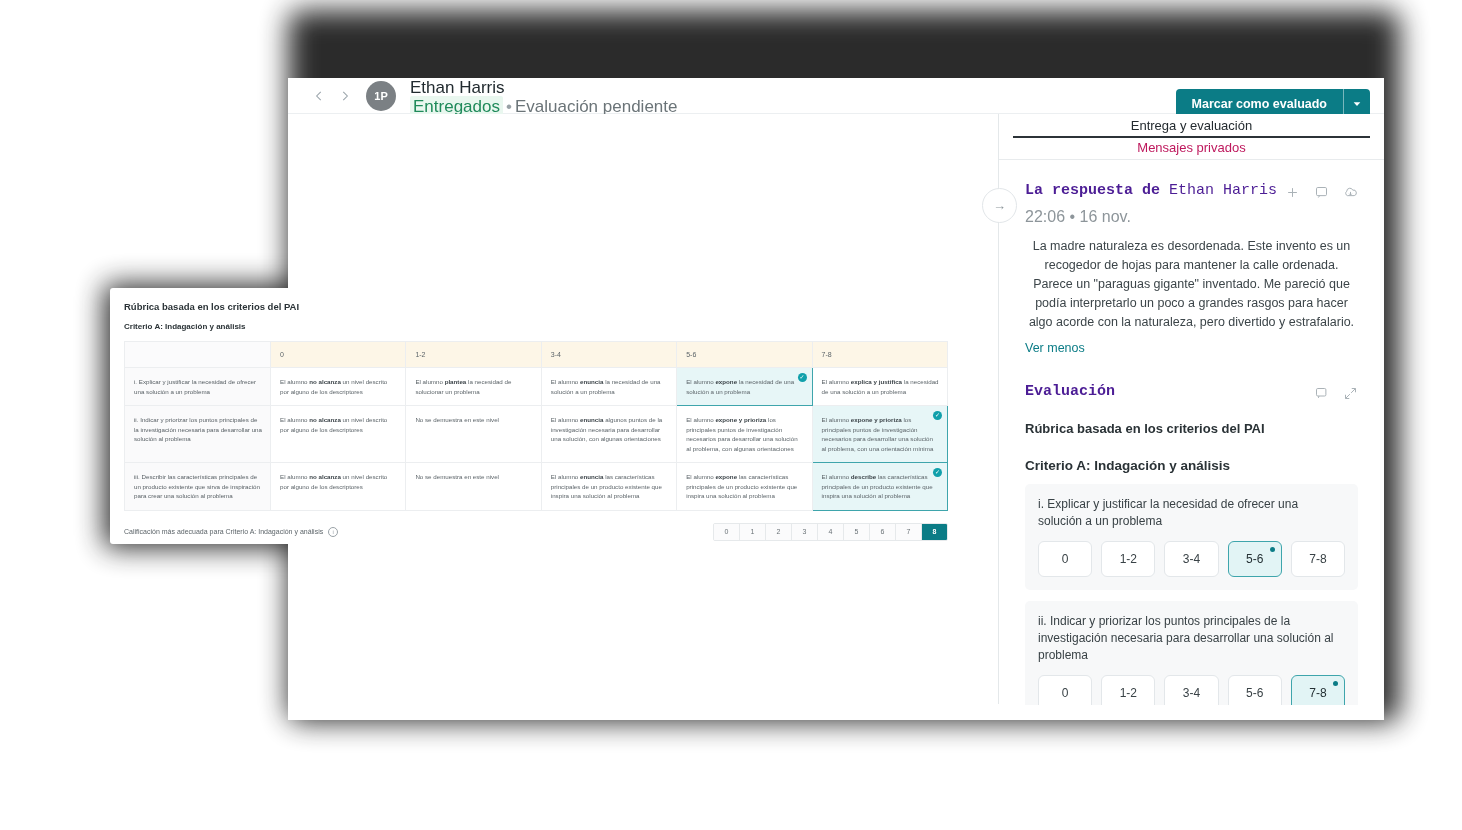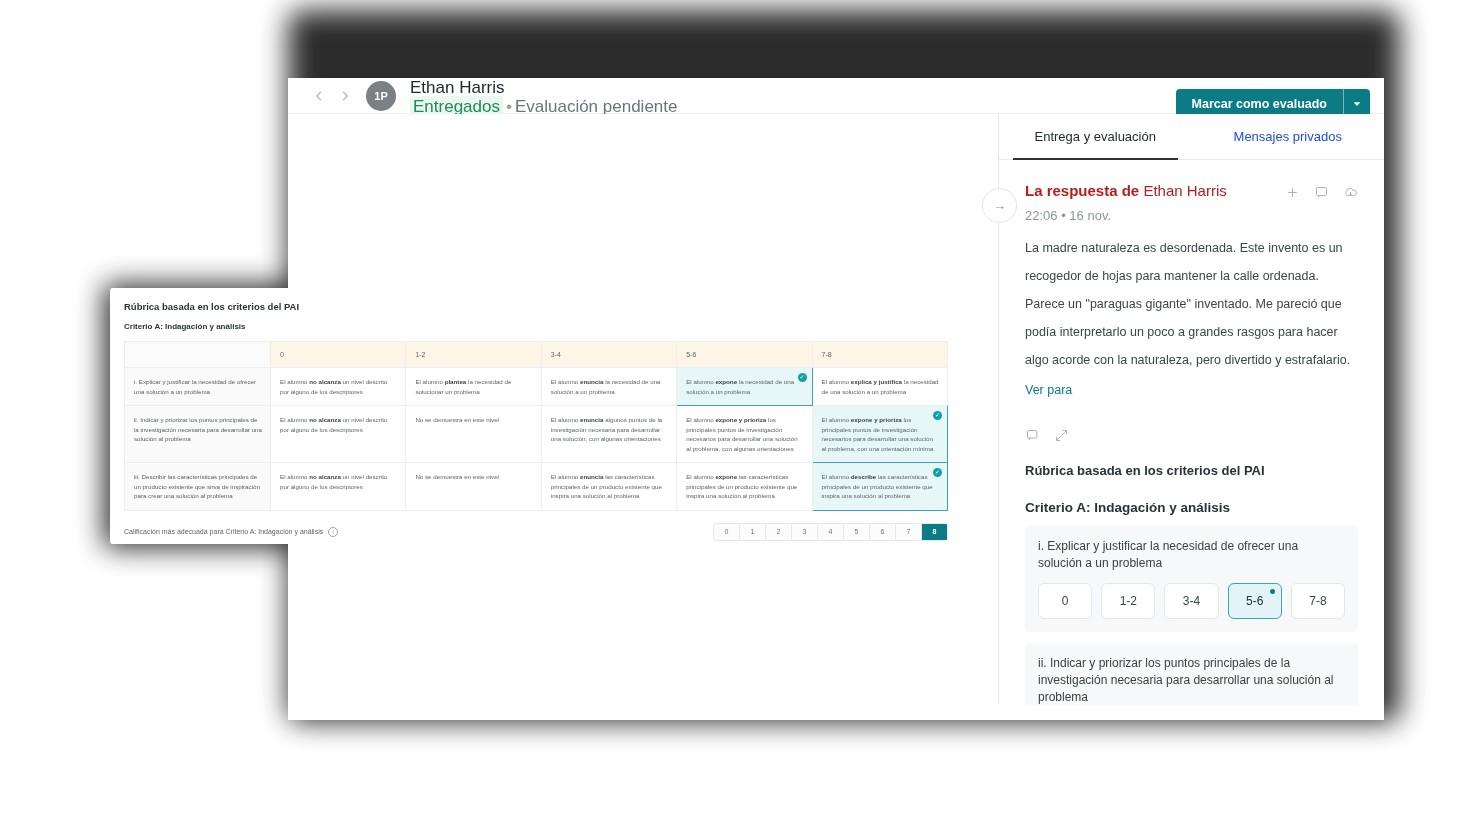--- a/index.html
+++ b/index.html
@@ -70,40 +70,40 @@
     box-sizing:border-box;
   }
 
   #panel-toggle{
     position:absolute;left:-17px;top:74px;width:33px;height:33px;border-radius:50%;
     background:#fff;border:1px solid #e2e6e9;display:flex;align-items:center;justify-content:center;
     color:#8d969b;font-size:13px;cursor:pointer;z-index:5;
   }
 
   
-  #panel-tabs{display:flex;height:45px;border-bottom:1px solid #e8ebed;}
+  #panel-tabs{display:flex;height:45px;border-bottom:1px solid #e8ebed;flex-direction:column;}
   .panel-tab{
     flex:1;display:flex;align-items:center;justify-content:center;
-    font-size:13px;color:#1d4ed8;cursor:pointer;position:relative;
+    font-size:13px;color:#be185d;cursor:pointer;position:relative;
   }
   .panel-tab.active{color:#242b30;}
   .panel-tab.active::after{
     content:"";position:absolute;bottom:-1px;left:14px;right:14px;height:2px;background:#2c3338;
   }
 
   #panel-scroll{height:545px;overflow:hidden;padding:0 26px;box-sizing:border-box;}
 
   .sec-head{display:flex;align-items:flex-start;margin-top:22px;}
-  .sec-title{font-size:15px;color:#b91c1c;flex:1;}
+  .sec-title{font-size:15px;color:#4c1d95;flex:1;font-family:Liberation Mono, monospace;}
   .sec-title b{font-weight:bold;}
   .sec-icons{display:flex;gap:14px;padding-top:3px;}
   .mini-icon{width:15px;height:15px;color:#aab2b7;cursor:pointer;display:block;}
 
-  #resp-meta{font-size:13px;color:#8d959a;margin-top:8px;}
-  #resp-text{font-size:12.5px;color:#3c4549;line-height:28px;margin-top:11px;}
+  #resp-meta{font-size:16px;color:#8d959a;margin-top:8px;}
+  #resp-text{font-size:12.5px;color:#3c4549;line-height:19px;margin-top:11px;text-align:center;}
   #ver-menos{font-size:12.5px;color:#0b7c86;margin-top:9px;cursor:pointer;}
 
   #eval-rubric-title{font-size:13px;font-weight:bold;color:#2a3236;margin-top:20px;}
   #eval-criterio{font-size:13.5px;font-weight:bold;color:#2a3236;margin-top:22px;}
 
   .crit-card{
     background:#f7f8f9;border-radius:5px;padding:12px 13px 13px 13px;margin-top:11px;
   }
   .crit-label{font-size:12px;color:#394246;line-height:17px;}
   .pill-row{display:flex;gap:9px;margin-top:11px;}
@@ -242,23 +242,24 @@
           </div>
         </div>
 
         <div id="resp-meta">
           <span>22:06</span>
           <span>•</span>
           <span>16 nov.</span>
         </div>
 
         <div id="resp-text">La madre naturaleza es desordenada. Este invento es un recogedor de hojas para mantener la calle ordenada. Parece un "paraguas gigante" inventado. Me pareció que podía interpretarlo un poco a grandes rasgos para hacer algo acorde con la naturaleza, pero divertido y estrafalario.</div>
-        <div id="ver-menos">Ver para</div>
+        <div id="ver-menos">Ver menos</div>
 
         <div class="sec-head" style="margin-top:28px">
+          <div class="sec-title"><b>Evaluación</b></div>
           <div class="sec-icons">
             <span class="mini-icon">
               <svg viewBox="0 0 24 24" width="15" height="15" fill="none" stroke="currentColor" stroke-width="1.6">
                   <rect x="4" y="4" width="15" height="12" rx="2"></rect>
                   <path d="M8 16l-1 3"></path>
                 </svg>
             </span>
             <span class="mini-icon">
               <svg viewBox="0 0 24 24" width="15" height="15" fill="none" stroke="currentColor" stroke-width="1.6">
                   <path d="M14 4h6v6M20 4l-7 7M10 20H4v-6M4 20l7-7"></path>

